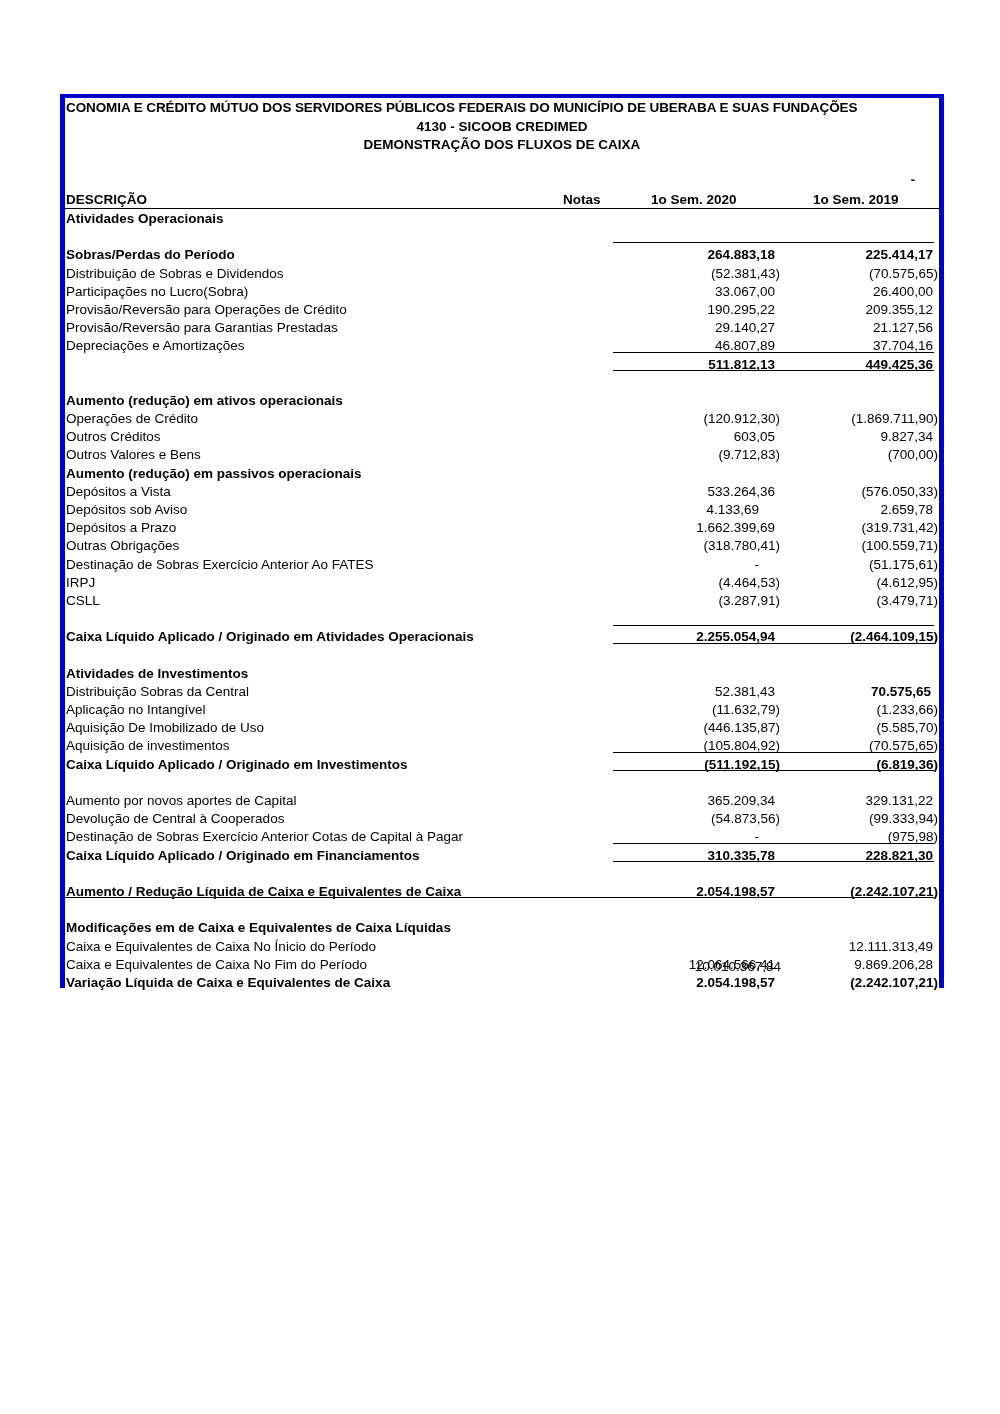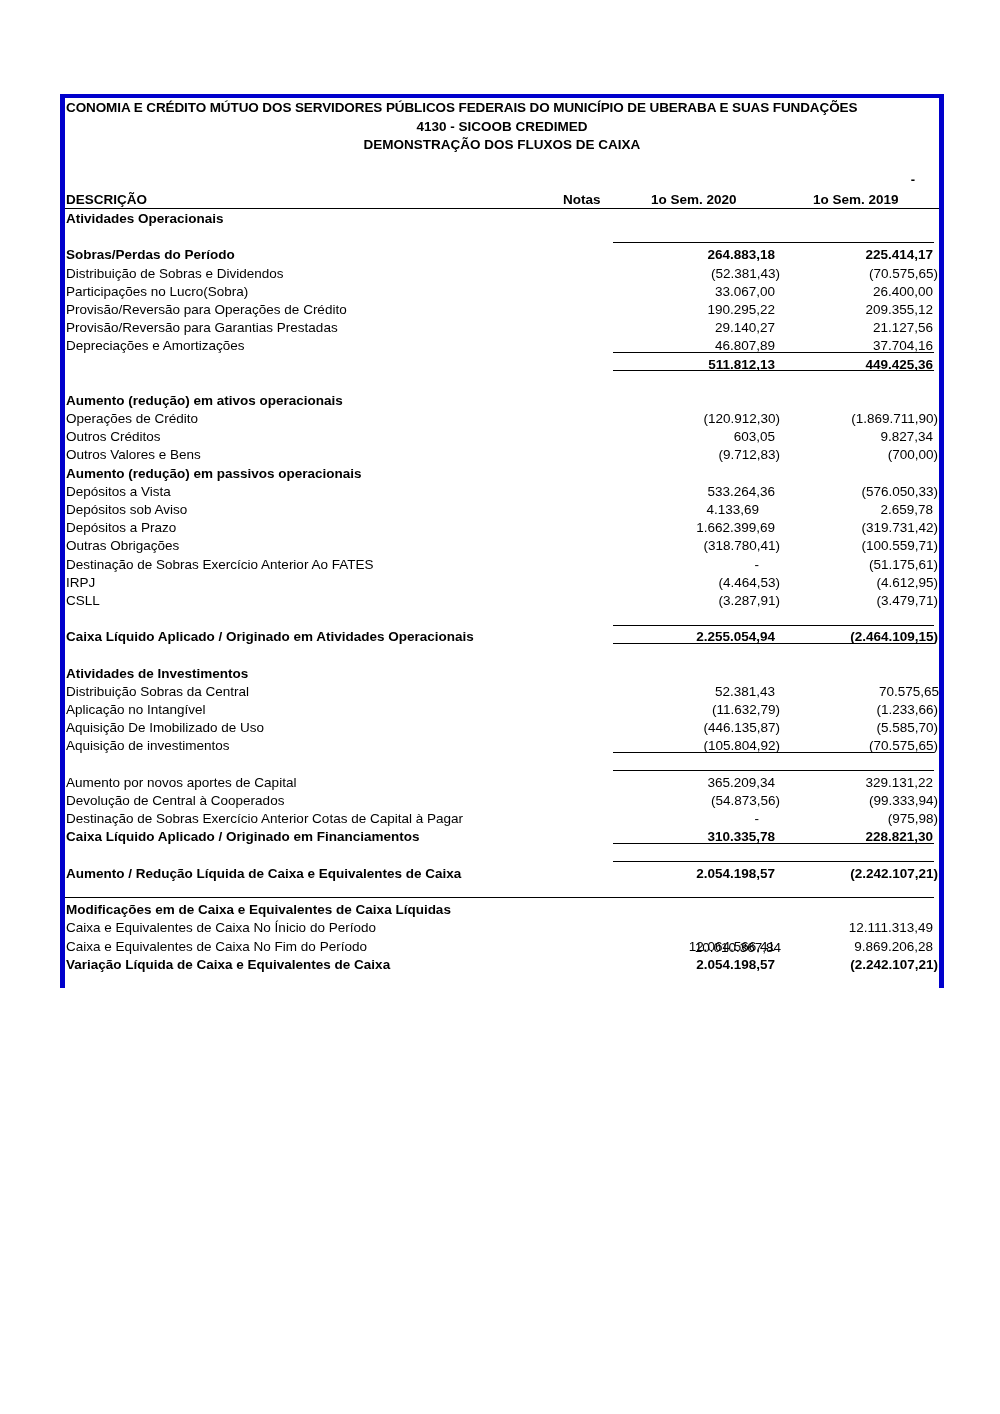--- a/index.html
+++ b/index.html
@@ -165,36 +165,41 @@
         <span class="v2"></span>
       </div>
       <div class="row bold">
         <span class="lbl">Atividades de Investimentos</span>
         <span class="v1"></span>
         <span class="v2"></span>
       </div>
       <div class="row">
         <span class="lbl">Distribuição Sobras da Central</span>
         <span class="v1" style="right: 164px;">52.381,43</span>
-        <span class="v2" style="font-weight: normal; right: 0;">70.575,65</span>
+        <span class="v2" style="font-weight: bold; right: 8px;">70.575,65</span>
       </div>
       <div class="row">
         <span class="lbl">Aplicação no Intangível</span>
         <span class="v1">(11.632,79)</span>
         <span class="v2">(1.233,66)</span>
       </div>
       <div class="row">
         <span class="lbl">Aquisição De Imobilizado de Uso</span>
         <span class="v1">(446.135,87)</span>
         <span class="v2">(5.585,70)</span>
       </div>
       <div class="row">
         <span class="lbl">Aquisição de investimentos</span>
         <span class="v1">(105.804,92)</span>
         <span class="v2">(70.575,65)</span>
+      </div>
+      <div class="row bold">
+        <span class="lbl">Caixa Líquido Aplicado / Originado em Investimentos</span>
+        <span class="v1">(511.192,15)</span>
+        <span class="v2">(6.819,36)</span>
       </div>
       <div class="row">
         <span class="lbl"></span>
         <span class="v1"></span>
         <span class="v2"></span>
       </div>
       <div class="row">
         <span class="lbl">Aumento por novos aportes de Capital</span>
         <span class="v1" style="right: 164px;">365.209,34</span>
         <span class="v2" style="right: 6px;">329.131,22</span>

